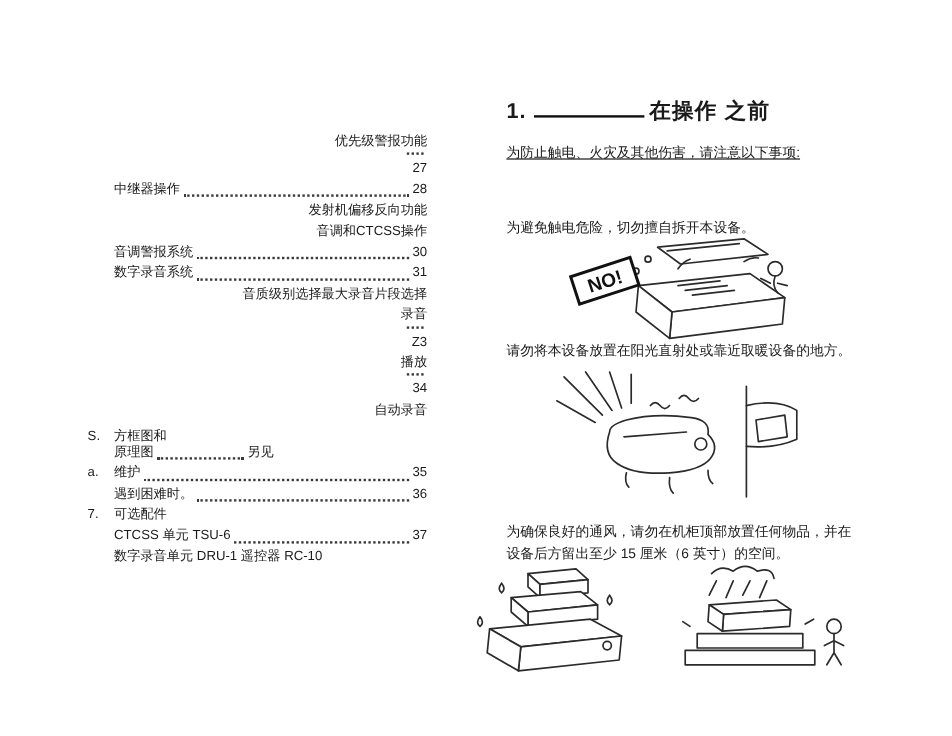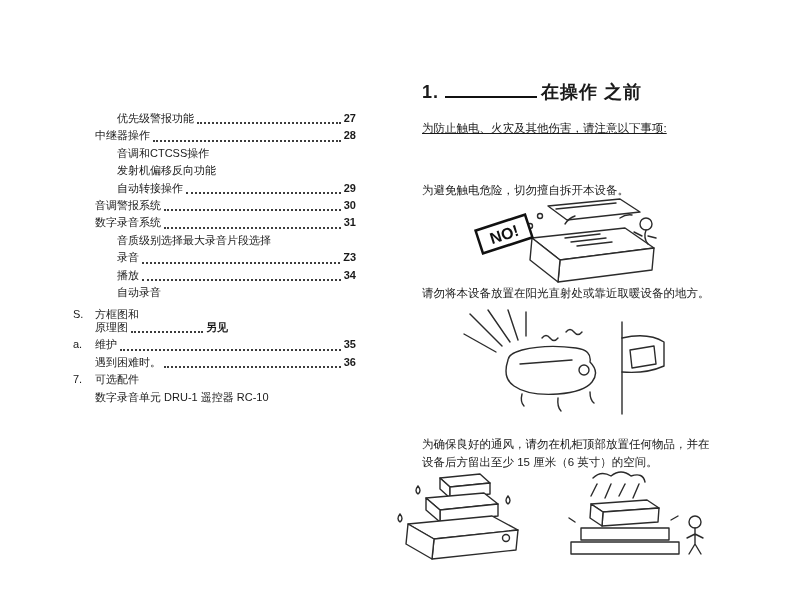--- a/index.html
+++ b/index.html
@@ -5,23 +5,23 @@
   * { margin:0; padding:0; box-sizing:border-box; }
   html,body { background:#ffffff; }
   body { font-family:"Liberation Sans","DejaVu Sans",sans-serif; color:#1a1a1a; }
   .sheet { position:relative; width:793px; height:613px; background:#ffffff; overflow:hidden; }
 
   
   .toc { position:absolute; left:73px; top:110px; width:283px; }
   .row { display:flex; align-items:flex-end; font-size:11px; line-height:17.4px; white-space:nowrap; }
   .row .lbl { flex:0 0 auto; }
   .leader { flex:1 1 auto; border-bottom:2px dotted #3c3c3c; margin:0 3px 3px 3px; min-width:14px; }
-  .pg { flex:0 0 auto;font-weight:bold; }
+  .pg { flex:0 0 auto; }
   .i1 { padding-left:22px; }
-  .i2 { padding-left:44px; }
+  .i2 { padding-left:44px;flex-direction:column; }
   .pfx { flex:0 0 22px; width:22px; }
   .short .leader { flex:0 0 72px; }
   .gap { margin-top:5px; }
   .tight { margin-top:-5px; }
 
   
   .headline { position:absolute; left:422px; top:80px; font-size:18px; font-weight:bold; letter-spacing:1px; }
   .blank { display:inline-block; width:92px; height:5px; border-bottom:2px solid #111; margin:0 4px 0 6px; }
   .para { position:absolute; left:422px; width:294px; font-size:11.5px; line-height:1.55; }
   .p1 { top:120px;text-decoration:underline; }
@@ -49,32 +49,27 @@
       <span class="pg">27</span>
     </div>
 
     <div class="row i1">
       <span class="lbl">中继器操作</span>
       <span class="leader"></span>
       <span class="pg">28</span>
     </div>
 
     <div class="row i2">
+      <span class="lbl">发射机偏移反向功能</span>
+    </div>
+
+    <div class="row i2">
       <span class="lbl">音调和CTCSS操作</span>
     </div>
 
-    <div class="row i2">
-      <span class="lbl">发射机偏移反向功能</span>
-    </div>
-
-    <div class="row i2">
-      <span class="lbl">自动转接操作</span>
-      <span class="leader"></span>
-      <span class="pg">29</span>
-    </div>
 
     <div class="row i1">
       <span class="lbl">音调警报系统</span>
       <span class="leader"></span>
       <span class="pg">30</span>
     </div>
 
     <div class="row i1">
       <span class="lbl">数字录音系统</span>
       <span class="leader"></span>
@@ -123,20 +118,25 @@
       <span class="lbl">遇到困难时。</span>
       <span class="leader"></span>
       <span class="pg">36</span>
     </div>
 
     <div class="row">
       <span class="pfx">7.</span>
       <span class="lbl">可选配件</span>
     </div>
 
+    <div class="row i1">
+      <span class="lbl">CTCSS 单元 TSU-6</span>
+      <span class="leader"></span>
+      <span class="pg">37</span>
+    </div>
 
     <div class="row i1">
       <span class="lbl">数字录音单元 DRU-1 遥控器 RC-10</span>
     </div>
 
   </div>
 
   <div class="headline">
     <span>1.</span><span class="blank"></span><span>在操作 之前</span>
   </div>

